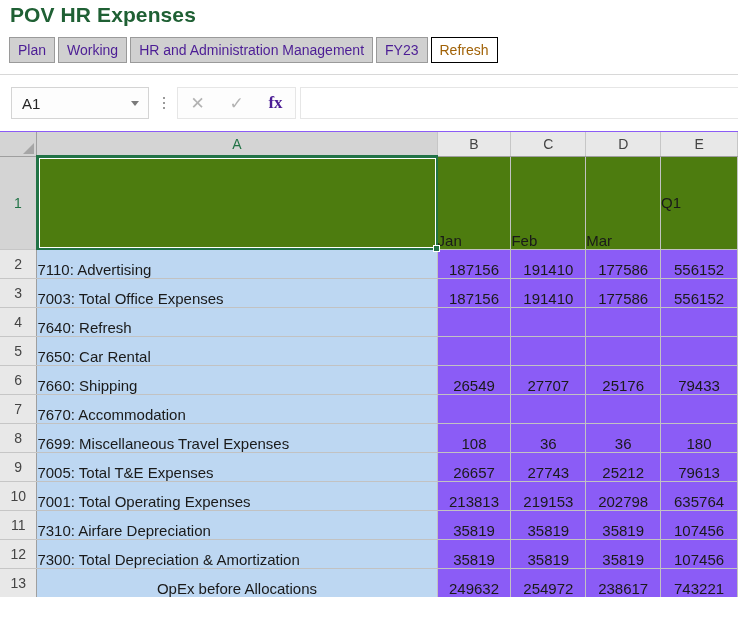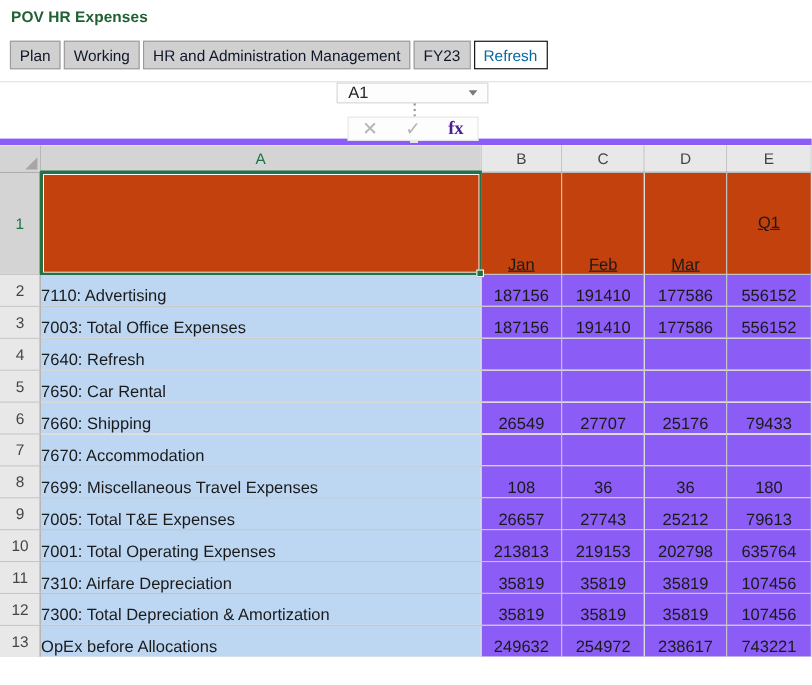--- a/index.html
+++ b/index.html
@@ -12,21 +12,21 @@
   }
 
   
   #title-bar {
     height: 32px;
     padding: 5px 0 0 10px;
     background: #ffffff;
   }
   #page-title {
     color: #1f6034;
-    font-size: 14px;
+    font-size: 21px;
     font-weight: bold;
     letter-spacing: .1px;
     line-height: 20px;
   }
 
   
   #pov-bar {
     height: 42px;
     padding: 5px 0 0 9px;
     background: #ffffff;
@@ -34,48 +34,47 @@
     align-items: flex-start;
     gap: 3px;
   }
   .pov-btn {
     height: 26px;
     line-height: 24px;
     padding: 0 8px;
     font-size: 14px;
     border: 1px solid #9a9a9a;
     background: #d0d0d0;
-    color: #0f172a;
+    color: #4c1d95;
     white-space: nowrap;
     text-align: center;
     font-family: "Liberation Sans", sans-serif;
   }
   .pov-btn.enabled {
     background: #ffffff;
-    color: #0369a1;
+    color: #a16207;
     border: 1px solid #000000;
     font-weight: normal;
   }
 
   
   #toolbar-sep {
     height: 1px;
     background: #d8d8d8;
     margin: 0;
   }
 
   
   #formula-bar {
     height: 57px;
     background: #ffffff;
     display: flex;
     align-items: center;
     padding: 0 0 0 11px;
-    border-bottom: 6px solid #8b5cf6;
-    flex-direction: column;
+    border-bottom: 1px solid #8b5cf6;
   }
   #name-box {
     width: 138px;
     height: 32px;
     border: 1px solid #d4d4d4;
     background: #fdfdfd;
     display: flex;
     align-items: center;
     justify-content: space-between;
     padding: 0 9px 0 10px;
@@ -203,31 +202,30 @@
     border-bottom: 1px solid #c2c2c2;
     vertical-align: bottom;
     padding: 0 4px 2px 4px;
     white-space: nowrap;
     overflow: hidden;
   }
   td.cell.label {
     background: #bdd7f2;
     text-align: left;
   }
-  td.cell.label.leftal { text-align: left; padding-left: 3px; }
+  td.cell.label.leftal { text-align: center; padding-left: 3px; }
   td.cell.num {
     background: #8b5cf6;
     text-align: center;
     padding-right: 4px;
   }
   td.cell.hdrlbl {
-    background: #c2410c;
-    text-align: center;
+    background: #4d7c0f;
+    text-align: left;
     padding-left: 3px;
-    text-decoration: underline;
   }
   tr.r1 td.cell { height: 93px; }
   tr.rn td.cell, tr.rn td.rowhead { height: 29px; }
   tr.r1 td.rowhead { height: 93px; }
 
   td.cell.q1 { vertical-align: middle; padding-bottom: 30px; }
 
   
   #selection {
     position: absolute;

